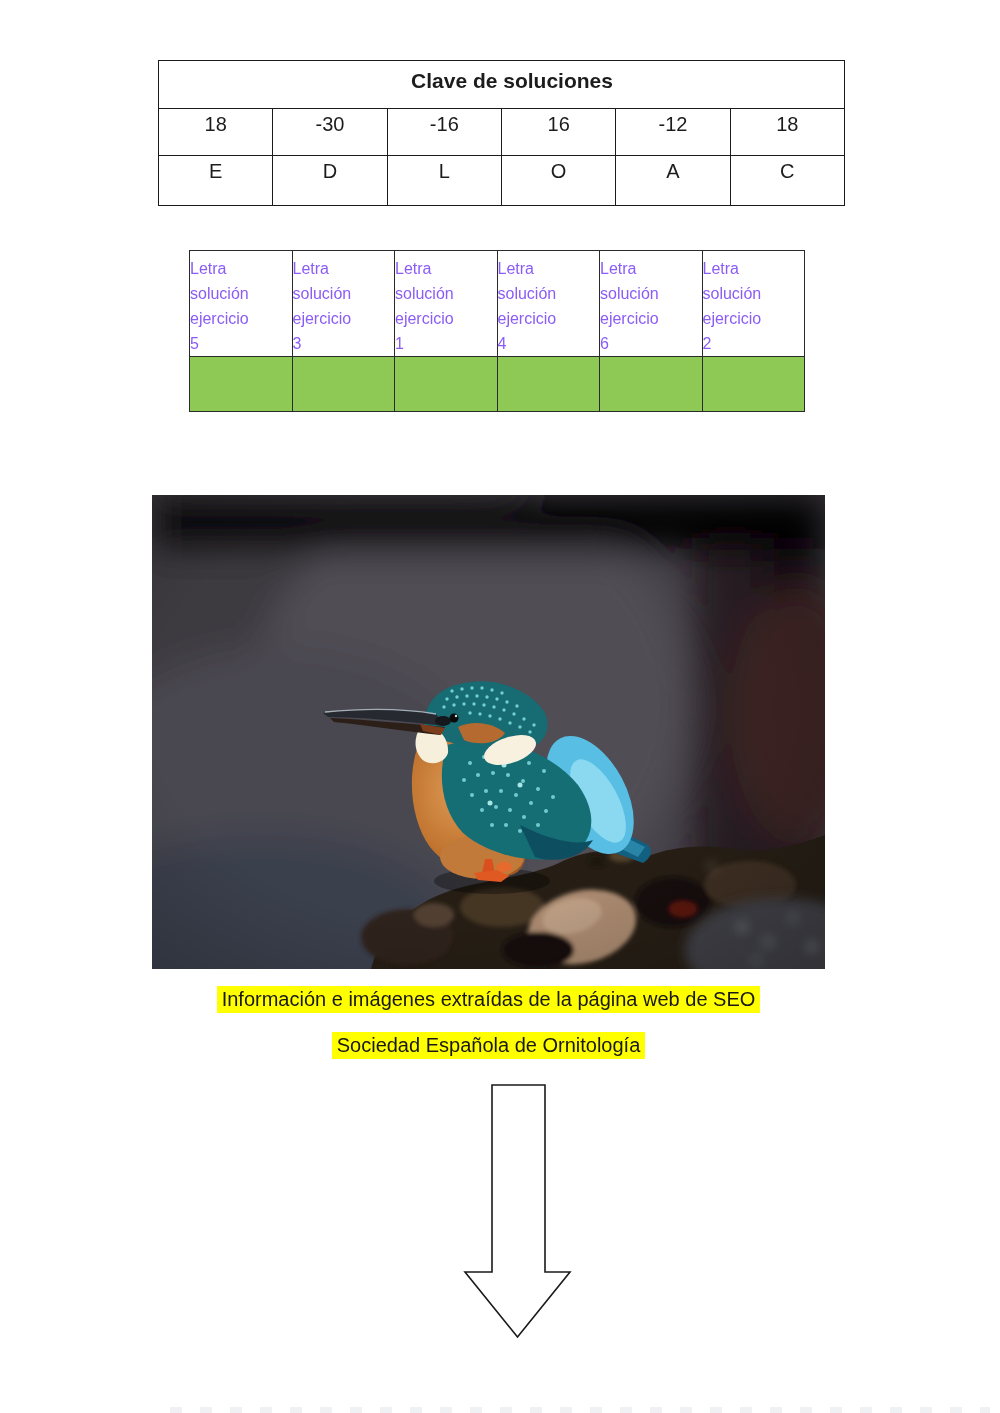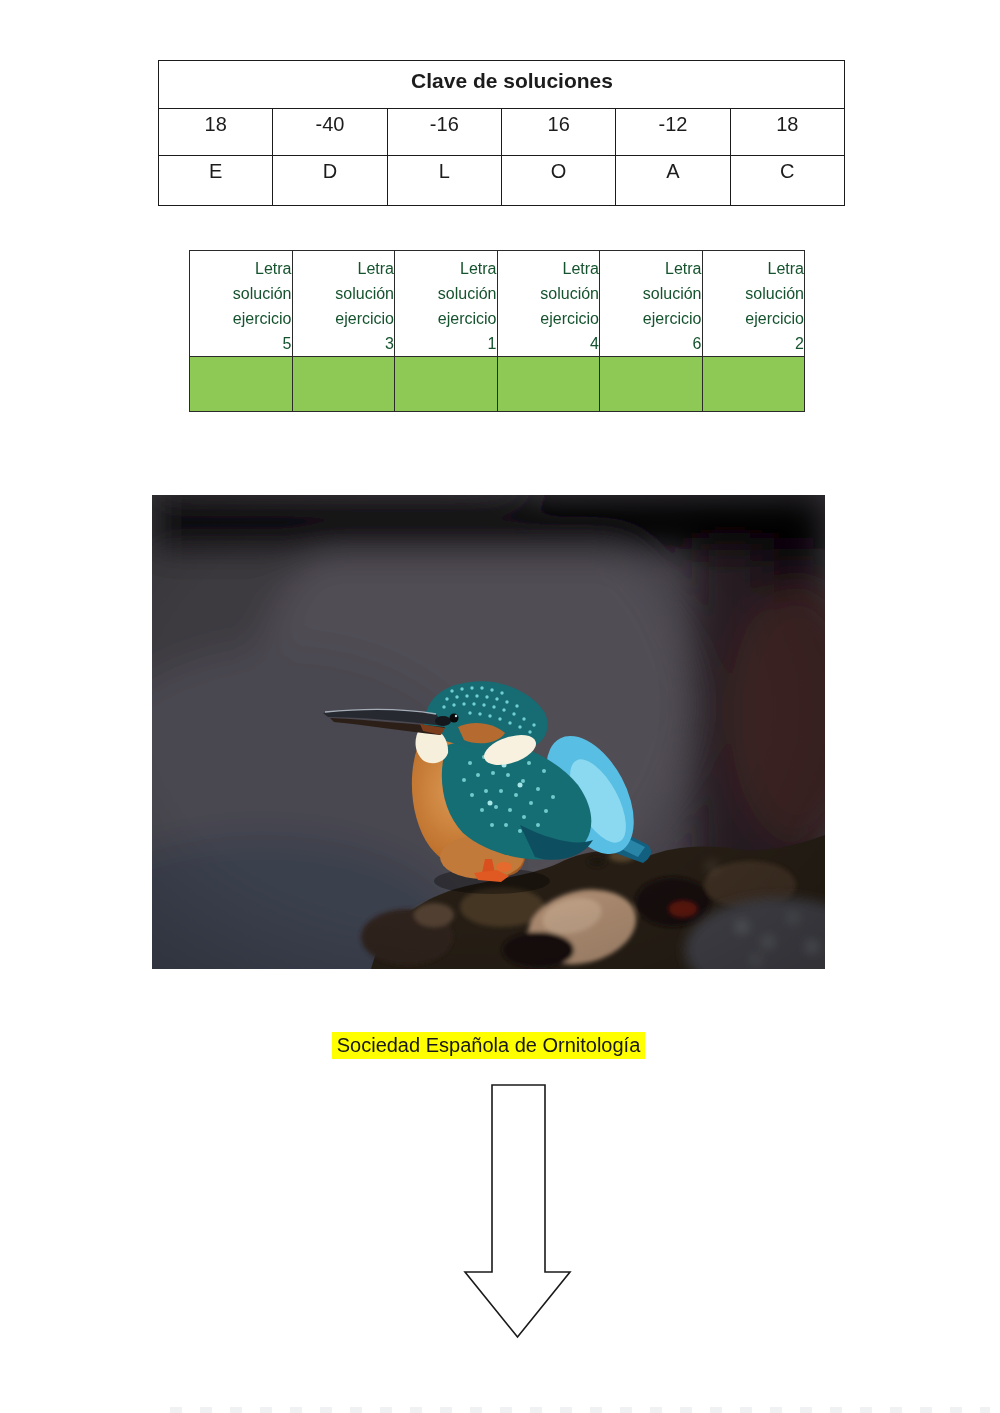--- a/index.html
+++ b/index.html
@@ -18,22 +18,22 @@
   table.t1 td.t1-title { font-size:21px; font-weight:bold; height:48px; padding-top:8px;padding-left:21px; }
   table.t1 tr.t1-numbers td { height:47px; }
   table.t1 tr.t1-letters td { height:50px; }
 
   
   table.t2 {
     position:absolute; left:189px; top:250px; width:616px;
     border-collapse:collapse; table-layout:fixed;
   }
   table.t2 td {
-    border:1.2px solid #2a2a2a; text-align:right; vertical-align:top;
-    font-size:16px; color:#14532d; line-height:25px;
+    border:1.2px solid #2a2a2a; text-align:left; vertical-align:top;
+    font-size:16px; color:#8b5cf6; line-height:25px;
   }
   table.t2 td.t2-head { height:103px; padding-top:5px; white-space:pre-line; background:#ffffff; }
   table.t2 td.t2-answer { height:55px; background:#8ec855; }
 
   
   .photo { position:absolute; left:152px; top:495px; width:673px; height:474px; }
   .photo svg { display:block; width:100%; height:100%; }
 
   
   .caption-line {
@@ -60,21 +60,21 @@
 
 <div class="page">
 
   <table class="t1">
     <tbody>
       <tr>
         <td class="t1-title" colspan="6">Clave de soluciones</td>
       </tr>
       <tr class="t1-numbers">
         <td>18</td>
-        <td>-40</td>
+        <td>-30</td>
         <td>-16</td>
         <td>16</td>
         <td>-12</td>
         <td>18</td>
       </tr>
       <tr class="t1-letters">
         <td>E</td>
         <td>D</td>
         <td>L</td>
         <td>O</td>
@@ -287,20 +287,23 @@
       <circle cx="304" cy="221" r="1.2" fill="#cfe3e8"></circle>
 
       <path d="M333,364 L340,364 L343,378 L330,378 Z" fill="#d9501e"></path>
       <path d="M322,378 L345,375 L357,381 L349,387 L326,385 Z" fill="#e05922"></path>
       <ellipse cx="352" cy="372" rx="8" ry="5" fill="#e46a2d"></ellipse>
 
       <rect width="673" height="474" fill="url(#vignette)"></rect>
     </svg>
   </div>
 
+  <div class="caption-line caption-1">
+    <span class="hl">Información e imágenes extraídas de la página web de SEO</span>
+  </div>
   <div class="caption-line caption-2">
     <span class="hl">Sociedad Española de Ornitología</span>
   </div>
 
   <svg class="down-arrow" viewBox="0 0 115 262" aria-hidden="true">
     <polygon points="32,5 85,5 85,192 110,192 57.5,257 5,192 32,192" fill="#ffffff" stroke="#1a1a1a" stroke-width="1.6" stroke-linejoin="miter"></polygon>
   </svg>
 
   <div class="cutoff-remnant"></div>
 

